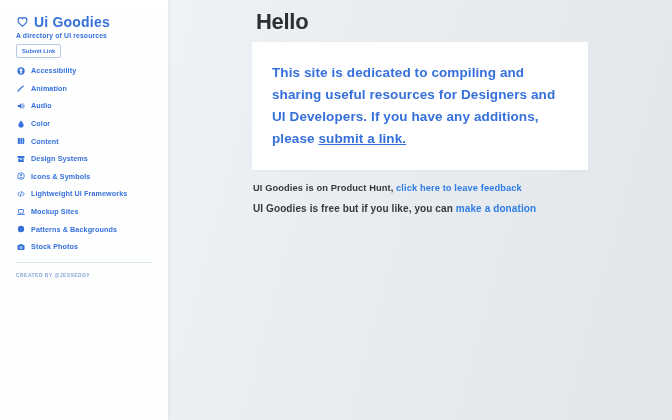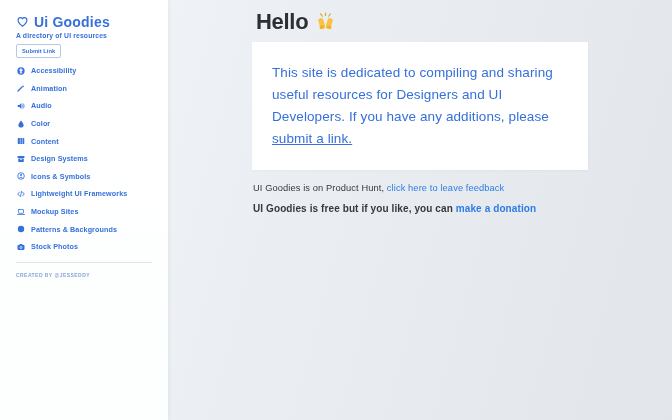--- a/index.html
+++ b/index.html
@@ -45,31 +45,31 @@
   .created-by{
     position:absolute;top:272px;left:16px;
     font-size:5px;font-weight:bold;letter-spacing:.45px;
     color:var(--muted-blue);text-decoration:none;text-transform:uppercase;
   }
   
   .main{position:absolute;left:168px;top:0;width:504px;height:420px;}
   .greeting{
     position:absolute;left:88px;top:9px;
     display:flex;align-items:center;gap:6px;
-    font-size:22px;font-weight:bold;color:var(--heading-dark);letter-spacing:-.3px;
+    font-size:22px;font-weight:bold;color:var(--heading-dark);letter-spacing:-.3px;flex-direction:column;
   }
   .emoji{width:23px;height:20px;}
   .card{
     position:absolute;left:84px;top:42px;width:336px;height:128px;
     background:var(--card-bg);padding:20px;
     box-shadow:0 1px 3px rgba(60,80,110,0.04);
   }
-  .card-text{font-size:13.5px;line-height:22px;font-weight:normal;color:var(--brand-blue);letter-spacing:.1px;}
+  .card-text{font-size:13.5px;line-height:22px;font-weight:bold;color:var(--brand-blue);letter-spacing:.1px;}
   .card-link{color:var(--brand-blue);text-decoration:underline;cursor:pointer;}
-  .ph-line{position:absolute;left:85px;top:183px;font-size:9.3px;font-weight:normal;color:var(--text-dark);letter-spacing:.1px;}
+  .ph-line{position:absolute;left:85px;top:183px;font-size:9.3px;font-weight:bold;color:var(--text-dark);letter-spacing:.1px;}
   .ph-link{color:var(--link-blue);text-decoration:none;cursor:pointer;}
   .don-line{position:absolute;left:85px;top:203px;font-size:10px;font-weight:bold;color:var(--text-dark);letter-spacing:.1px;}
   .don-link{color:var(--link-blue);text-decoration:none;cursor:pointer;}
 </style>
 </head>
 <body>
 
 <div class="sidebar">
   <div class="logo-row">
     <svg class="heart" viewBox="0 0 24 24">

